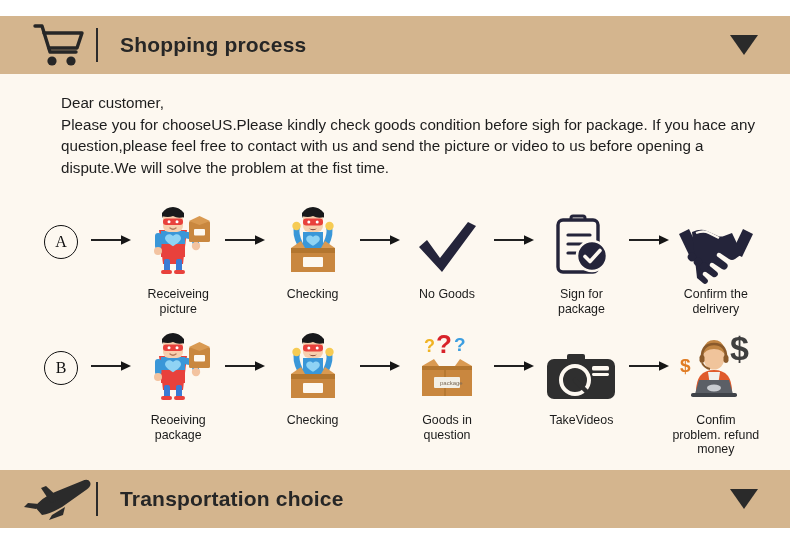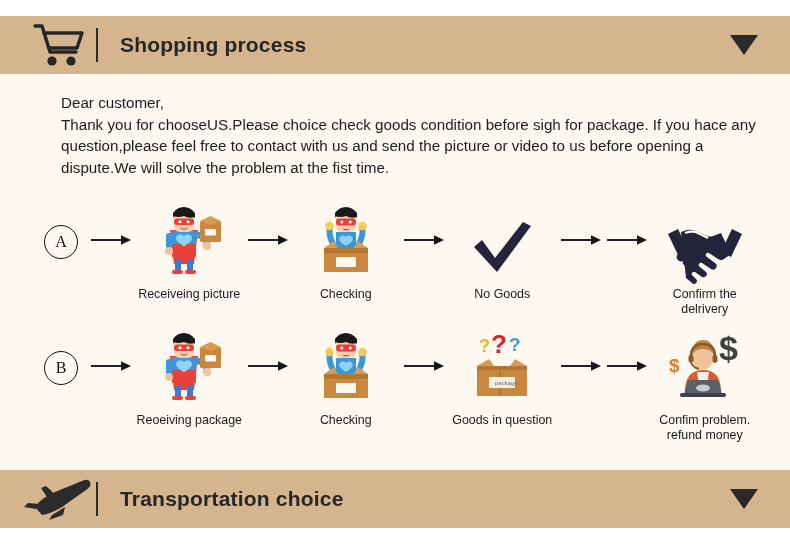--- a/index.html
+++ b/index.html
@@ -175,21 +175,21 @@
         <circle cx="40" cy="39" r="4.6" fill="#262626"></circle>
       </svg>
     </div>
     <div class="bar-divider"></div>
     <div class="bar-title">Shopping process</div>
     <div class="bar-chevron"></div>
   </div>
 
   <div class="copy">
     <p>Dear customer,</p>
-    <p>Thank you for chooseUS.Please choice check goods condition before sigh for package. If you hace any question,please feel free to contact with us and send the picture or video to us before opening a dispute.We will solve the problem at the fist time.</p>
+    <p>Please you for chooseUS.Please kindly check goods condition before sigh for package. If you hace any question,please feel free to contact with us and send the picture or video to us before opening a dispute.We will solve the problem at the fist time.</p>
   </div>
 
   <div class="flow flow--a">
 
     <div class="badge-cell">
       <div class="badge">A</div>
     </div>
 
     <div class="arrow">
       <svg width="40" height="12" viewBox="0 0 40 12">
@@ -293,20 +293,34 @@
       <div class="step-label">No Goods</div>
     </div>
 
     <div class="arrow">
       <svg width="40" height="12" viewBox="0 0 40 12">
         <line x1="0" y1="6" x2="30" y2="6" stroke="#161616" stroke-width="1.9"></line>
         <polygon points="30,1.2 40,6 30,10.8" fill="#161616"></polygon>
       </svg>
     </div>
 
+    <div class="step">
+      <div class="step-art">
+        <svg width="58" height="62" viewBox="0 0 58 62">
+          <rect x="6" y="6" width="40" height="52" rx="5" fill="none" stroke="#24243a" stroke-width="3.4"></rect>
+          <path d="M19 6 v-2 a2 2 0 0 1 2-2 h10 a2 2 0 0 1 2 2 v2" fill="none" stroke="#24243a" stroke-width="3"></path>
+          <line x1="16" y1="21" x2="38" y2="21" stroke="#24243a" stroke-width="3.2" stroke-linecap="round"></line>
+          <line x1="16" y1="30" x2="30" y2="30" stroke="#24243a" stroke-width="3.2" stroke-linecap="round"></line>
+          <line x1="16" y1="39" x2="24" y2="39" stroke="#24243a" stroke-width="3.2" stroke-linecap="round"></line>
+          <circle cx="40" cy="42" r="15" fill="#24243a" stroke="#fdf8f0" stroke-width="2.6"></circle>
+          <path d="M33 42.5 L38 47.5 L48 36.5" fill="none" stroke="#fdf8f0" stroke-width="3.6" stroke-linecap="round" stroke-linejoin="round"></path>
+        </svg>
+      </div>
+      <div class="step-label">Sign for package</div>
+    </div>
 
     <div class="arrow">
       <svg width="40" height="12" viewBox="0 0 40 12">
         <line x1="0" y1="6" x2="30" y2="6" stroke="#161616" stroke-width="1.9"></line>
         <polygon points="30,1.2 40,6 30,10.8" fill="#161616"></polygon>
       </svg>
     </div>
 
     <div class="step">
       <div class="step-art">
@@ -427,20 +441,33 @@
       <div class="step-label">Goods in question</div>
     </div>
 
     <div class="arrow">
       <svg width="40" height="12" viewBox="0 0 40 12">
         <line x1="0" y1="6" x2="30" y2="6" stroke="#161616" stroke-width="1.9"></line>
         <polygon points="30,1.2 40,6 30,10.8" fill="#161616"></polygon>
       </svg>
     </div>
 
+    <div class="step">
+      <div class="step-art">
+        <svg width="72" height="54" viewBox="0 0 72 54">
+          <path d="M24 6 h14 a2 2 0 0 1 2 2 v4 h-18 v-4 a2 2 0 0 1 2-2z" fill="#2f2f2f"></path>
+          <rect x="2" y="11" width="68" height="40" rx="7" fill="#2f2f2f"></rect>
+          <rect x="47" y="18" width="17" height="4.5" rx="1.6" fill="#fdf8f0"></rect>
+          <rect x="47" y="25" width="17" height="3" rx="1.4" fill="#fdf8f0"></rect>
+          <circle cx="30" cy="32" r="14" fill="none" stroke="#fdf8f0" stroke-width="4"></circle>
+          <path d="M30 32 L42 44" stroke="#2f2f2f" stroke-width="4.5" stroke-linecap="round"></path>
+        </svg>
+      </div>
+      <div class="step-label">TakeVideos</div>
+    </div>
 
     <div class="arrow">
       <svg width="40" height="12" viewBox="0 0 40 12">
         <line x1="0" y1="6" x2="30" y2="6" stroke="#161616" stroke-width="1.9"></line>
         <polygon points="30,1.2 40,6 30,10.8" fill="#161616"></polygon>
       </svg>
     </div>
 
     <div class="step">
       <div class="step-art">

